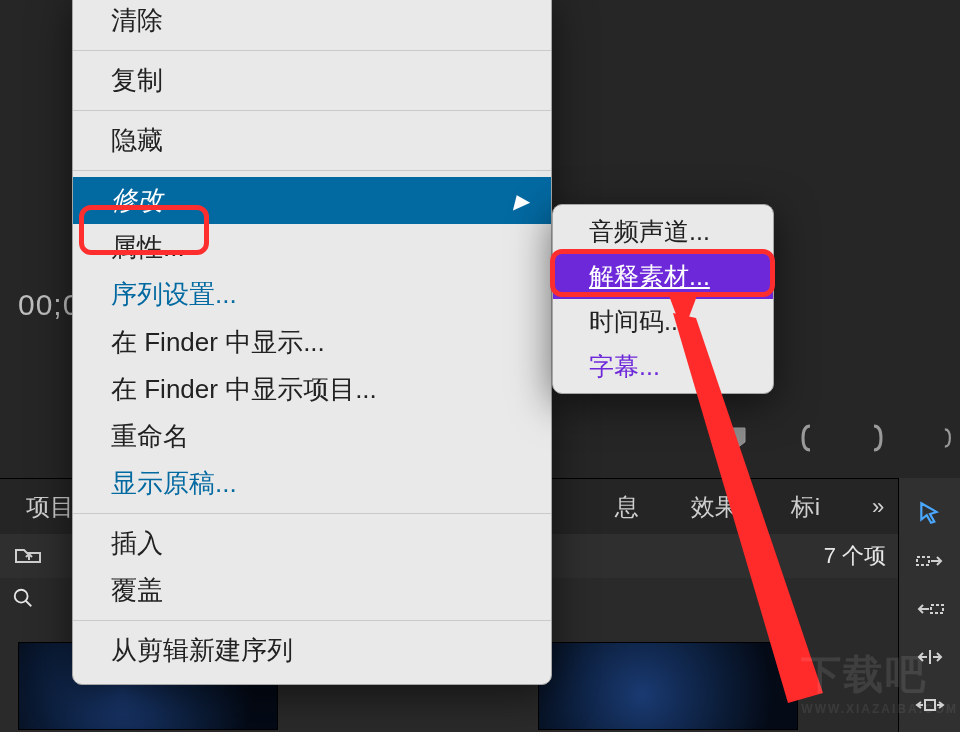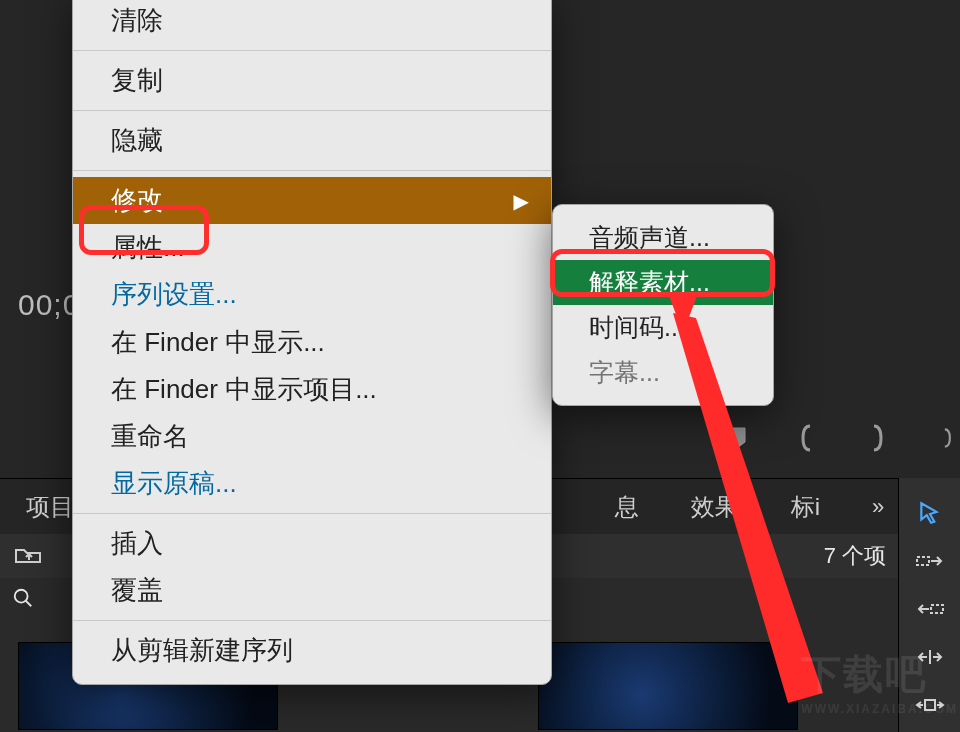--- a/index.html
+++ b/index.html
@@ -39,29 +39,29 @@
   
   .toolcol { position:absolute; right:0; top:478px; width:62px; bottom:0; background:#303030; border-left:1px solid #000; display:flex; flex-direction:column; align-items:center; gap:18px; padding-top:20px; }
   .tool { width:30px; height:30px; display:flex; align-items:center; justify-content:center; color:#c0c0c0; }
   .tool.active svg { stroke:#4aa8ff; fill:none; }
   .tool svg { stroke:#d0d0d0; fill:none; stroke-width:2; }
 
   
   .ctxmenu { position:absolute; left:72px; top:-10px; width:480px; background:#e9e9e9; border:1px solid #a5a5a5; border-radius:10px; box-shadow:0 10px 40px rgba(0,0,0,.55); padding:6px 0 10px; }
   .mi { padding:6px 36px 6px 38px; font-size:26px; color:#222; line-height:1.35; position:relative; }
   .mi.disabled { color:#0369a1; }
-  .mi.sel { background:#a16207; color:#fff; }
+  .mi.sel { background:#0369a1; color:#fff;font-style:italic; }
   .mi .sub-arrow { position:absolute; right:22px; top:50%; transform:translateY(-50%); font-size:20px; }
   .sep { height:1px; margin:6px 0; background:#c9c9c9; }
 
   
-  .submenu { position:absolute; left:552px; top:204px; width:222px; background:#e9e9e9; border:1px solid #a5a5a5; border-radius:10px; box-shadow:0 10px 40px rgba(0,0,0,.55); padding:10px 0; }
+  .submenu { position:absolute; left:552px; top:204px; width:222px; background:#e9e9e9; border:1px solid #a5a5a5; border-radius:10px; box-shadow:0 10px 40px rgba(0,0,0,.55); padding:4px 0; }
   .smi { padding:6px 32px 6px 36px; font-size:25px; color:#222; }
-  .smi.sel { background:#15803d; color:#fff; }
-  .smi.disabled { color:#737373; }
+  .smi.sel { background:#6d28d9; color:#fff;text-decoration:underline; }
+  .smi.disabled { color:#6d28d9; }
 
   
   .hlbox { position:absolute; border:5px solid #ff2e2e; border-radius:12px; pointer-events:none; }
   .hl-modify { left:79px; top:205px; width:130px; height:50px; }
   .hl-interpret { left:550px; top:249px; width:225px; height:48px; }
 
   
   .arrow-wrap { position:absolute; left:648px; top:293px; width:200px; height:420px; pointer-events:none; }
 
   

